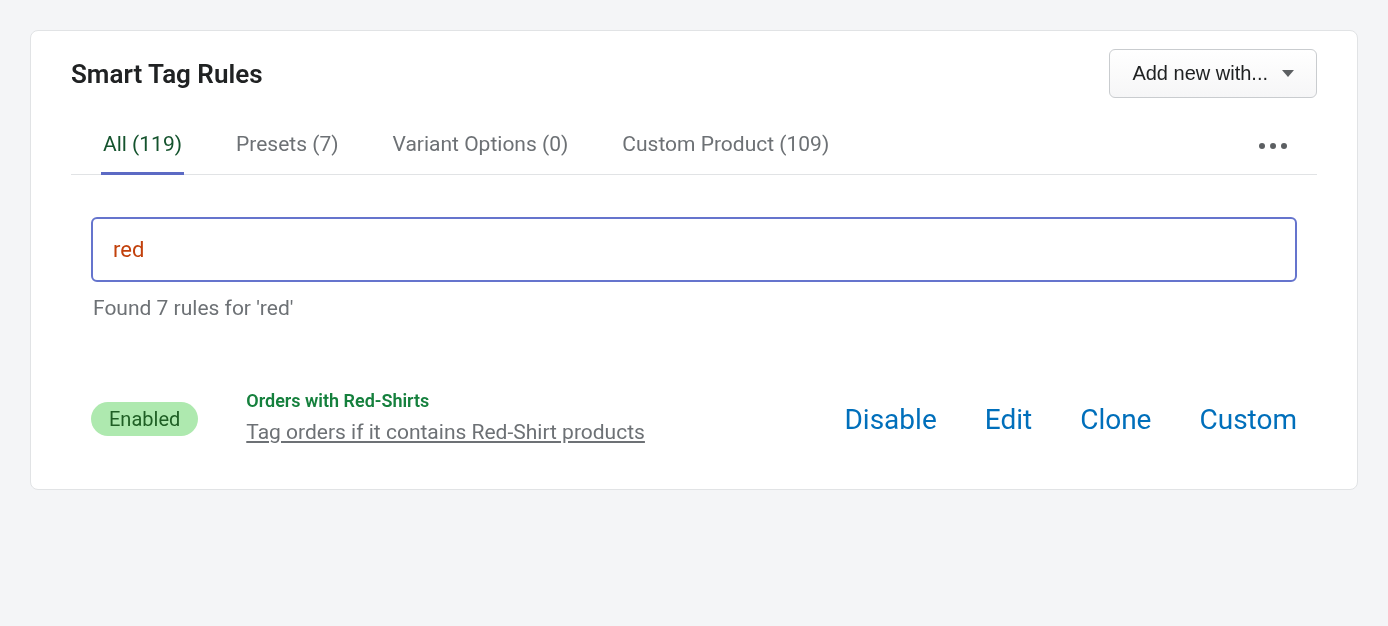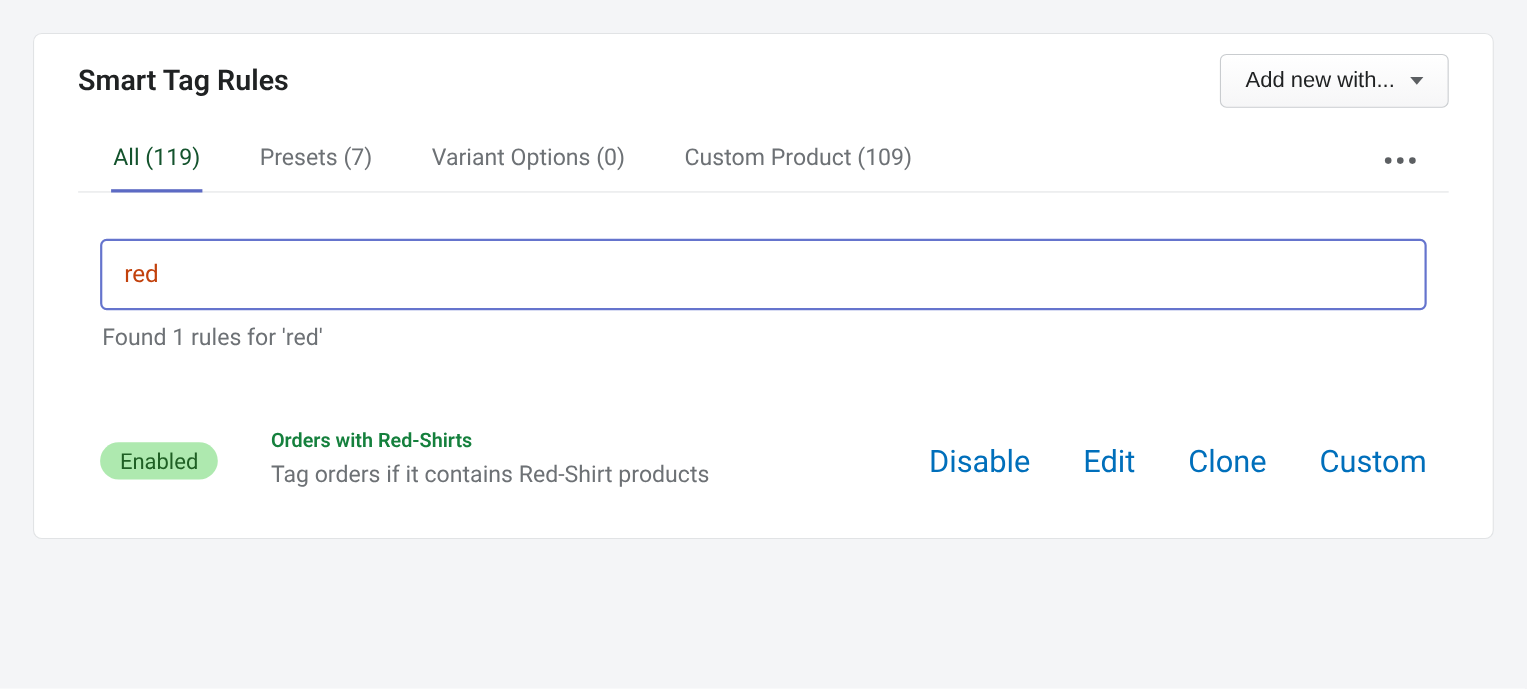--- a/index.html
+++ b/index.html
@@ -133,20 +133,21 @@
     .rule-title {
       font-size: 18px;
       font-weight: 600;
       color: #15803d;
       margin-bottom: 6px;
     }
     .rule-desc {
       font-size: 21px;
       color: #6d7175;
       line-height: 1.5;
+      text-decoration: underline;
     }
     .rule-actions {
       display: flex;
       gap: 48px;
       margin-left: auto;
     }
     .action-link {
       font-size: 28px;
       color: #006fbb;
       cursor: pointer;
@@ -171,21 +172,21 @@
     <div class="tab">Custom Product (109)</div>
     <div class="tab-more">
       <span class="dot"></span>
       <span class="dot"></span>
       <span class="dot"></span>
     </div>
   </div>
 
   <div class="search-area">
     <input type="text" class="search-input" value="red" style="">
-    <div class="search-result-text">Found 1 rules for 'red'</div>
+    <div class="search-result-text">Found 7 rules for 'red'</div>
   </div>
 
   <div class="rules-list">
     <div class="rule-row">
       <span class="badge">Enabled</span>
       <div class="rule-content">
         <div class="rule-title">Orders with Red-Shirts</div>
         <div class="rule-desc">Tag orders if it contains Red-Shirt products</div>
       </div>
       <div class="rule-actions">

